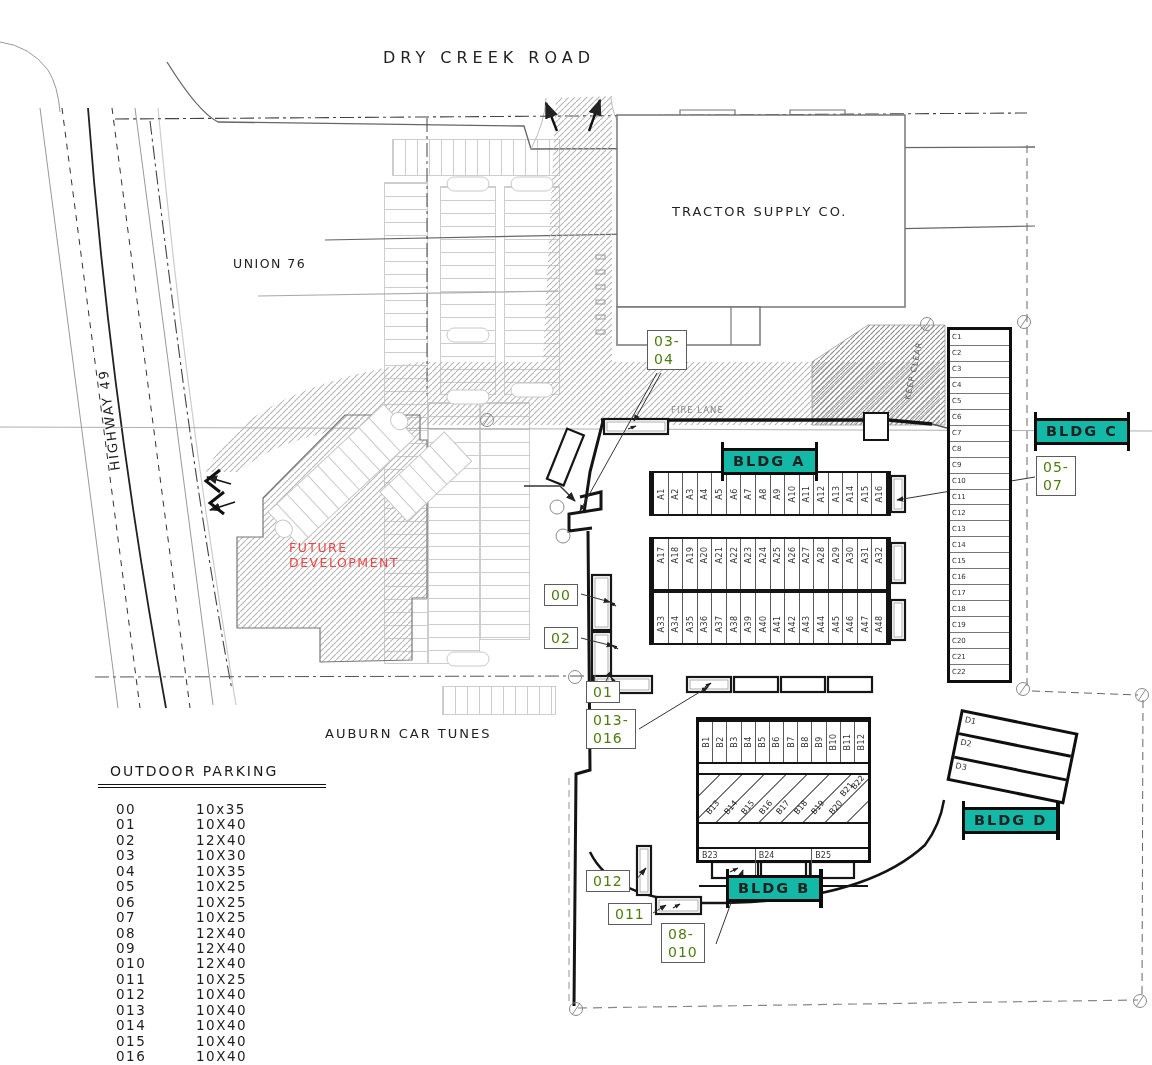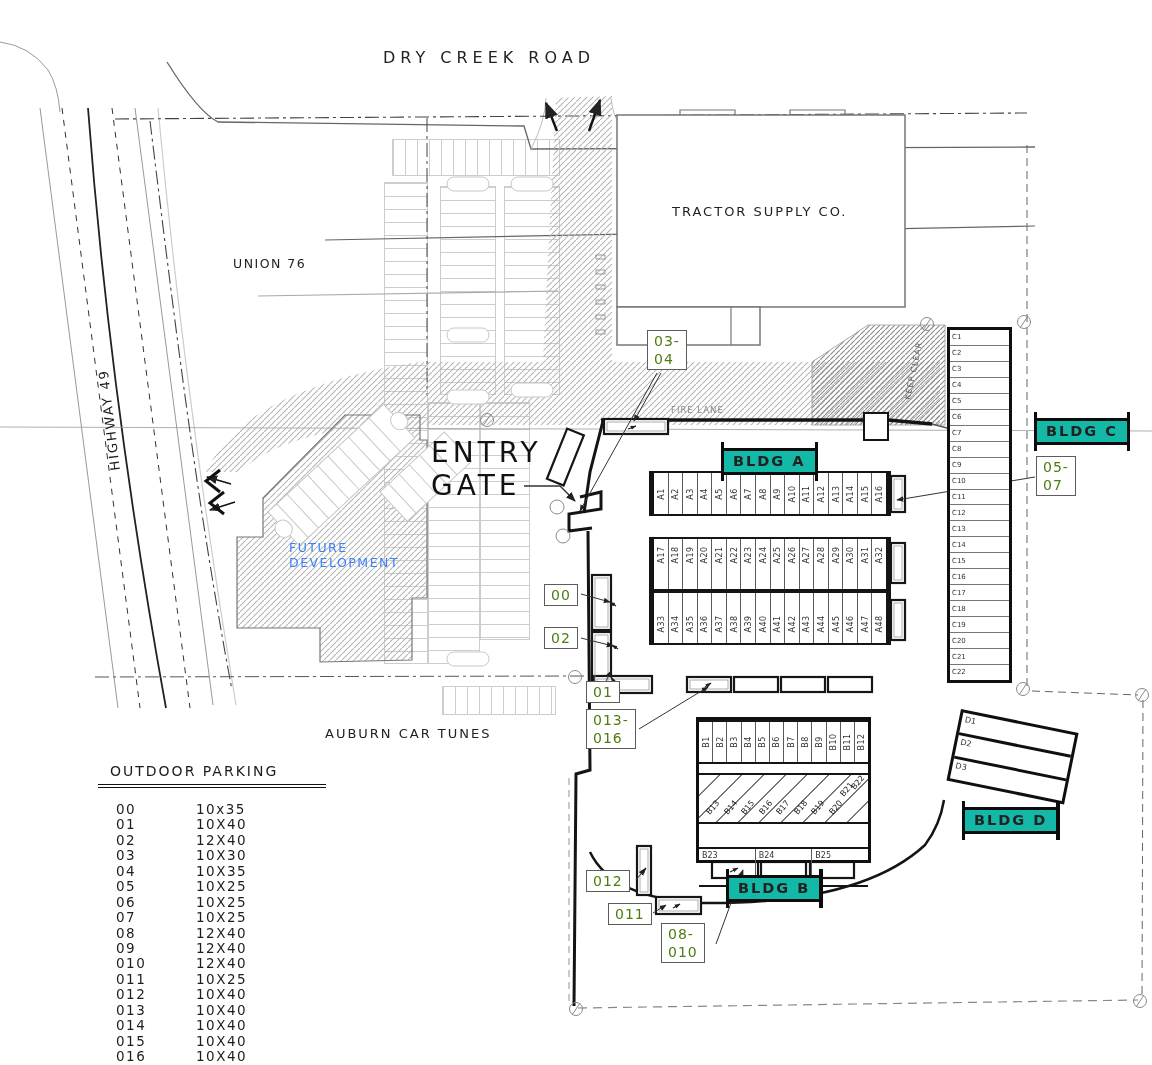--- a/index.html
+++ b/index.html
@@ -244,25 +244,21 @@
       <circle cx="575" cy="677" r="6.5"></circle>
     </g>
 
     <text transform="translate(120,470) rotate(-97)" font-size="13" letter-spacing="2" fill="#1c1c1c" font-family="DejaVu Sans, sans-serif">HIGHWAY 49</text>
     <text transform="translate(910,400) rotate(-78)" font-size="8" letter-spacing="1" fill="#5f5f5f" font-family="DejaVu Sans, sans-serif">KEEP CLEAR</text>
   </svg>
 
   <div class="lbl" style="left:383px;top:48px;font-size:16px;letter-spacing:5px">DRY CREEK ROAD</div>
   <div class="lbl" style="left:233px;top:256px;font-size:12.5px;letter-spacing:1.5px">UNION 76</div>
   <div class="lbl" style="left:672px;top:204px;font-size:13px;letter-spacing:2px">TRACTOR SUPPLY CO.</div>
-  <div class="lbl big" style="left:431px;top:436px">
-    <div>ENTRY</div>
-    <div>GATE</div>
-  </div>
-  <div class="lbl" style="left:289px;top:540px;font-size:12.5px;letter-spacing:1.5px;color:#3b82f6">
+  <div class="lbl" style="left:289px;top:540px;font-size:12.5px;letter-spacing:1.5px;color:#ef4444">
     <div>FUTURE</div>
     <div>DEVELOPMENT</div>
   </div>
   <div class="lbl" style="left:325px;top:726px;font-size:13px;letter-spacing:2px">AUBURN CAR TUNES</div>
   <div class="lbl" style="left:671px;top:405px;font-size:8.5px;letter-spacing:1px;color:#8a8a8a;z-index:2">FIRE LANE</div>
 
   <div class="flagbox" style="left:721px;top:448px">BLDG A</div>
   <div class="units-row" style="left:649px;top:471px;width:242px;height:45px">
       <div class="unit vu">
         <span>A1</span>

